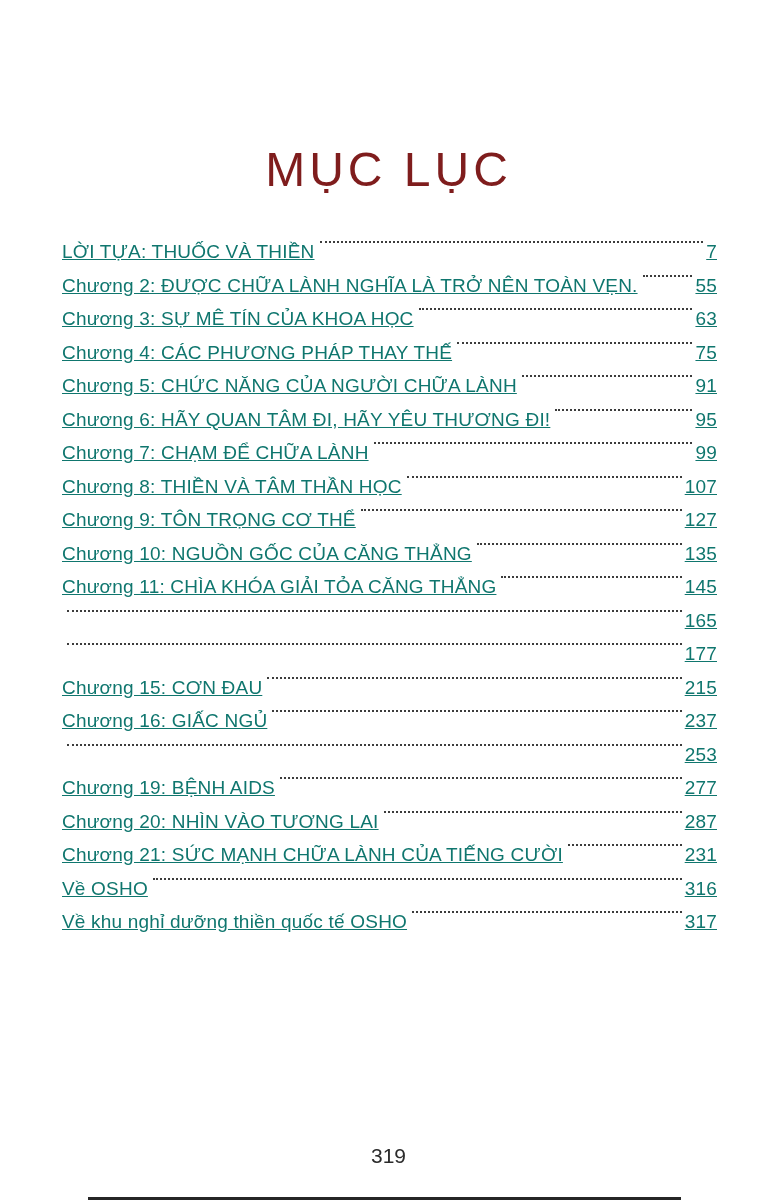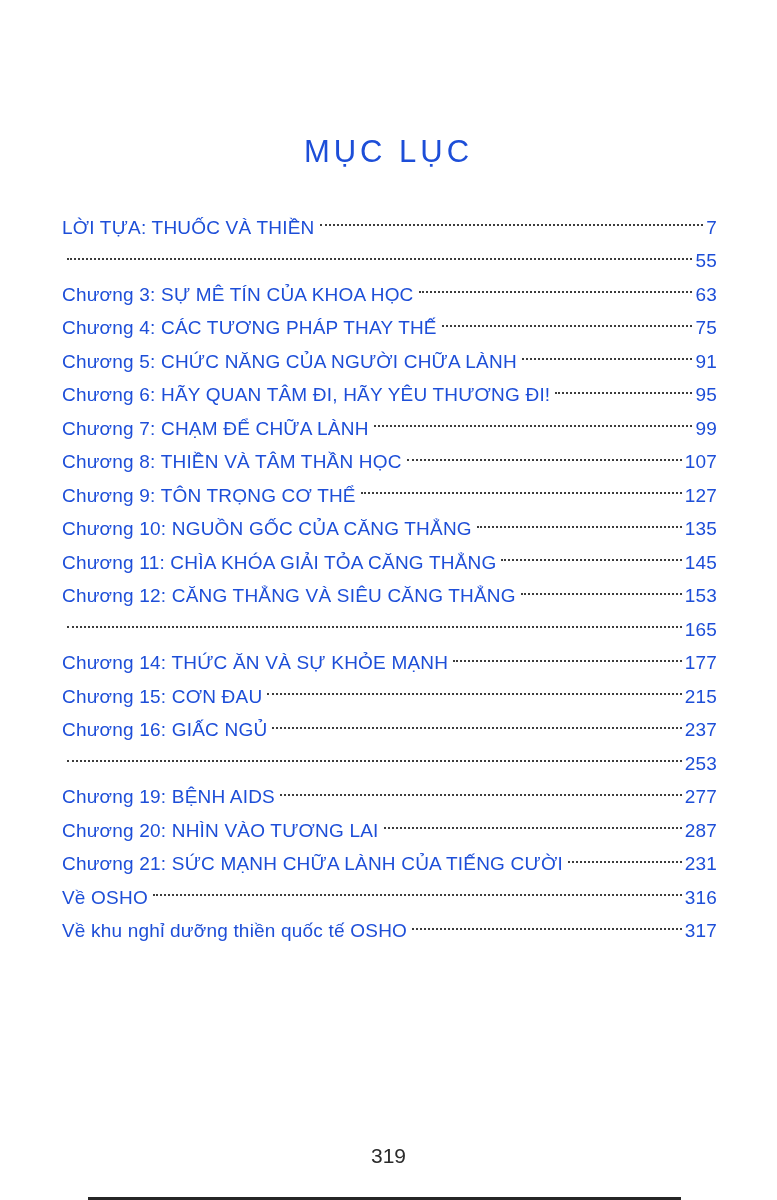--- a/index.html
+++ b/index.html
@@ -10,38 +10,39 @@
   .page {
     position: relative;
     width: 777px;
     height: 1200px;
     background: #ffffff;
     overflow: hidden;
     font-family: "Liberation Sans", sans-serif;
     color: #2e2e2e;
   }
   .title {
-    margin: 8px;
+    margin: 16px;
     padding-top: 126px;
     text-align: center;
-    font-size: 31px;
+    font-size: 48px;
     font-weight: 300;
     letter-spacing: 4px;
-    color: #1d4ed8;
+    color: #7f1d1d;
   }
   .toc {
     margin: 44px 60px 0 62px;
   }
   .toc-row {
     display: flex;
-    align-items: center;
+    align-items: flex-start;
     height: 33.5px;
     font-size: 19px;
     letter-spacing: 0.2px;
-    color: #1d4ed8;
+    color: #0f766e;
+    text-decoration: underline;
   }
   .toc-label {
     white-space: nowrap;
     flex-shrink: 0;
     padding-bottom: 6px;
   }
   .toc-dots {
     flex: 1 1 auto;
     min-width: 4px;
     border-bottom: 2px dotted #3c3c3c;
@@ -77,30 +78,31 @@
 
   <h1 class="title">MỤC LỤC</h1>
 
   <div class="toc" id="toc">
       <div class="toc-row">
         <span class="toc-label">LỜI TỰA: THUỐC VÀ THIỀN</span>
         <span class="toc-dots"></span>
         <span class="toc-page-num">7</span>
       </div>
       <div class="toc-row">
+        <span class="toc-label">Chương 2: ĐƯỢC CHỮA LÀNH NGHĨA LÀ TRỞ NÊN TOÀN VẸN.</span>
         <span class="toc-dots"></span>
         <span class="toc-page-num">55</span>
       </div>
       <div class="toc-row">
         <span class="toc-label">Chương 3: SỰ MÊ TÍN CỦA KHOA HỌC</span>
         <span class="toc-dots"></span>
         <span class="toc-page-num">63</span>
       </div>
       <div class="toc-row">
-        <span class="toc-label">Chương 4: CÁC TƯƠNG PHÁP THAY THẾ</span>
+        <span class="toc-label">Chương 4: CÁC PHƯƠNG PHÁP THAY THẾ</span>
         <span class="toc-dots"></span>
         <span class="toc-page-num">75</span>
       </div>
       <div class="toc-row">
         <span class="toc-label">Chương 5: CHỨC NĂNG CỦA NGƯỜI CHỮA LÀNH</span>
         <span class="toc-dots"></span>
         <span class="toc-page-num">91</span>
       </div>
       <div class="toc-row">
         <span class="toc-label">Chương 6: HÃY QUAN TÂM ĐI, HÃY YÊU THƯƠNG ĐI!</span>
@@ -126,30 +128,24 @@
         <span class="toc-label">Chương 10: NGUỒN GỐC CỦA CĂNG THẲNG</span>
         <span class="toc-dots"></span>
         <span class="toc-page-num">135</span>
       </div>
       <div class="toc-row">
         <span class="toc-label">Chương 11: CHÌA KHÓA GIẢI TỎA CĂNG THẲNG</span>
         <span class="toc-dots"></span>
         <span class="toc-page-num">145</span>
       </div>
       <div class="toc-row">
-        <span class="toc-label">Chương 12: CĂNG THẲNG VÀ SIÊU CĂNG THẲNG</span>
-        <span class="toc-dots"></span>
-        <span class="toc-page-num">153</span>
-      </div>
-      <div class="toc-row">
         <span class="toc-dots"></span>
         <span class="toc-page-num">165</span>
       </div>
       <div class="toc-row">
-        <span class="toc-label">Chương 14: THỨC ĂN VÀ SỰ KHỎE MẠNH</span>
         <span class="toc-dots"></span>
         <span class="toc-page-num">177</span>
       </div>
       <div class="toc-row">
         <span class="toc-label">Chương 15: CƠN ĐAU</span>
         <span class="toc-dots"></span>
         <span class="toc-page-num">215</span>
       </div>
       <div class="toc-row">
         <span class="toc-label">Chương 16: GIẤC NGỦ</span>

